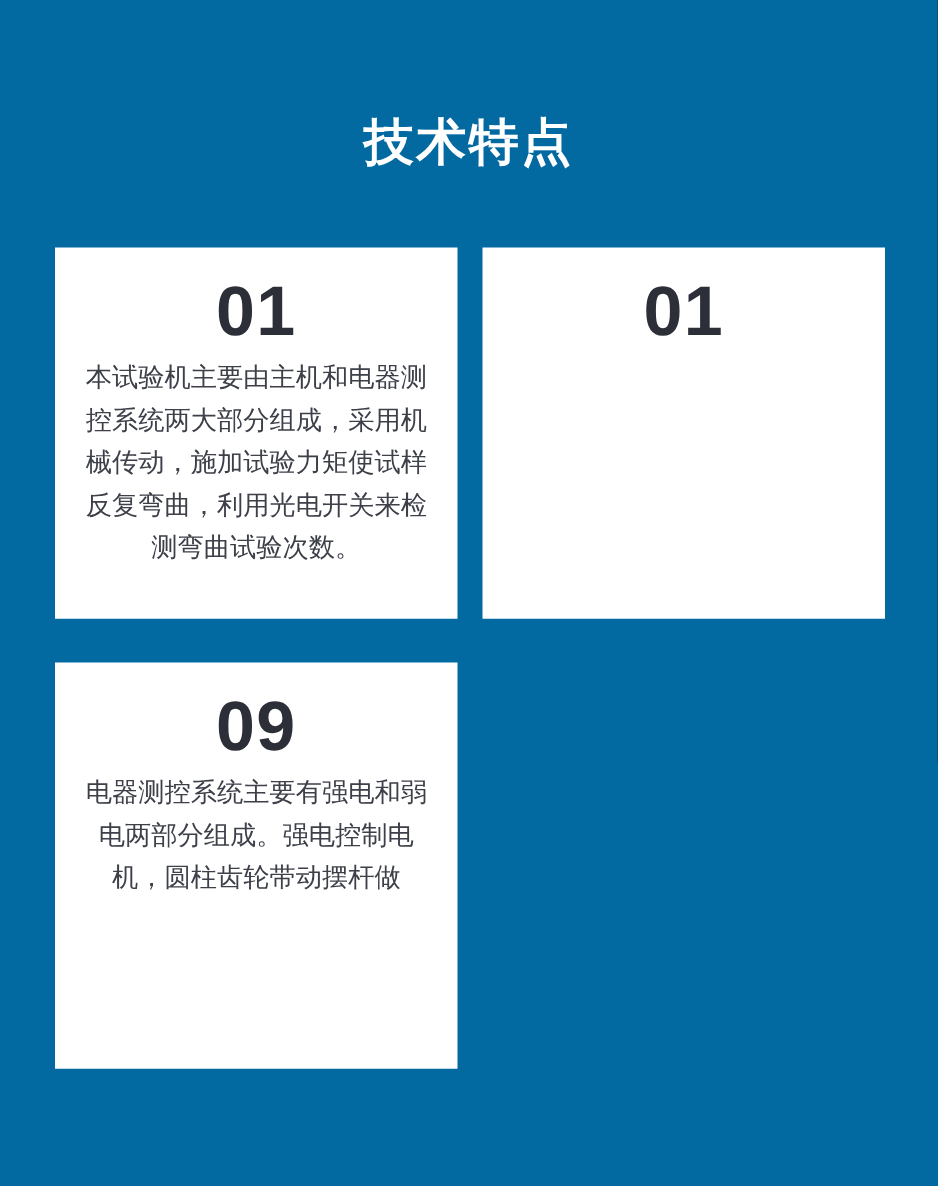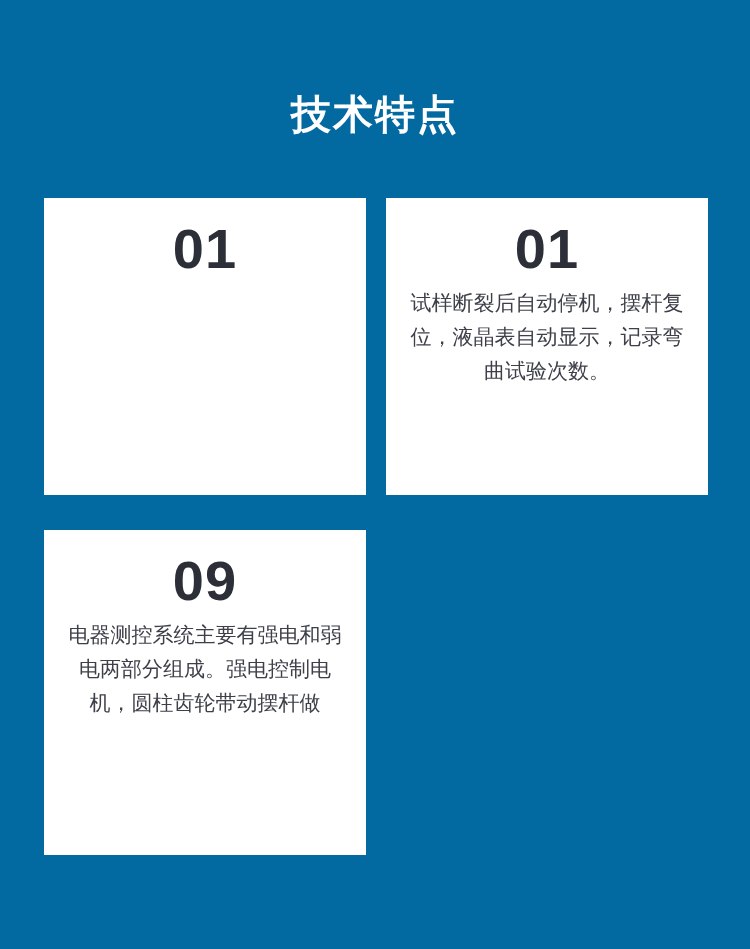--- a/index.html
+++ b/index.html
@@ -63,25 +63,25 @@
 </head>
 <body>
 
 <div class="page">
   <h1 class="page-title">技术特点</h1>
 
   <div class="feature-cards">
 
     <div class="feature-card">
       <div class="card-number">01</div>
+      <div class="card-text">本试验机主要由主机和电器测控系统两大部分组成，采用机械传动，施加试验力矩使试样反复弯曲，利用光电开关来检测弯曲试验次数。</div>
     </div>
 
     <div class="feature-card">
       <div class="card-number">01</div>
-      <div class="card-text">试样断裂后自动停机，摆杆复位，液晶表自动显示，记录弯曲试验次数。</div>
     </div>
 
 
     <div class="feature-card">
       <div class="card-number">09</div>
       <div class="card-text">电器测控系统主要有强电和弱电两部分组成。强电控制电机，圆柱齿轮带动摆杆做</div>
     </div>
 
   </div>
 </div>

